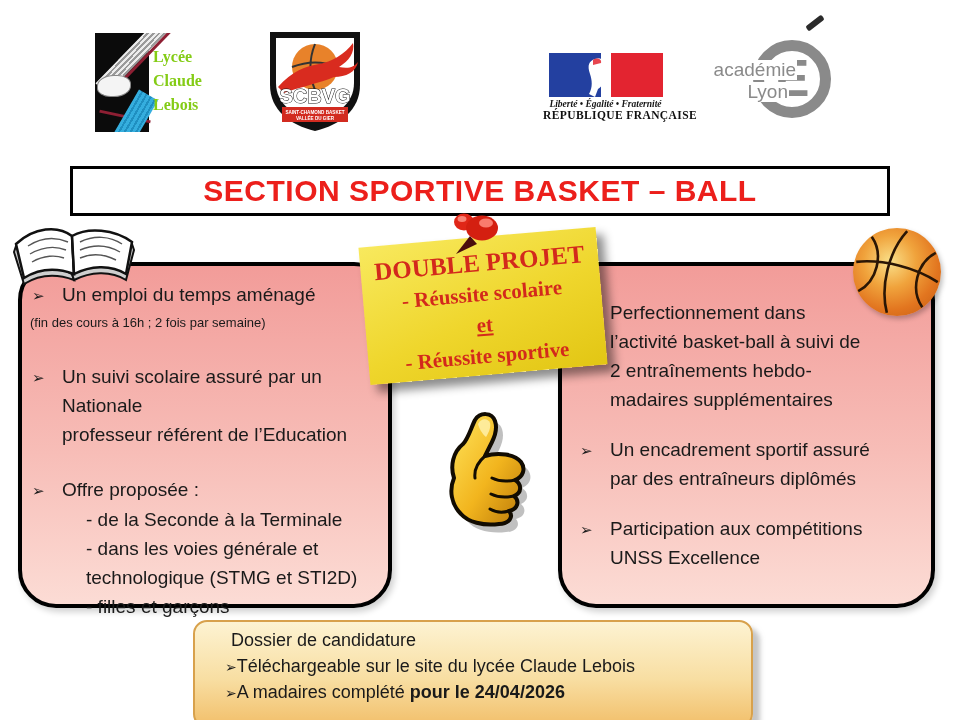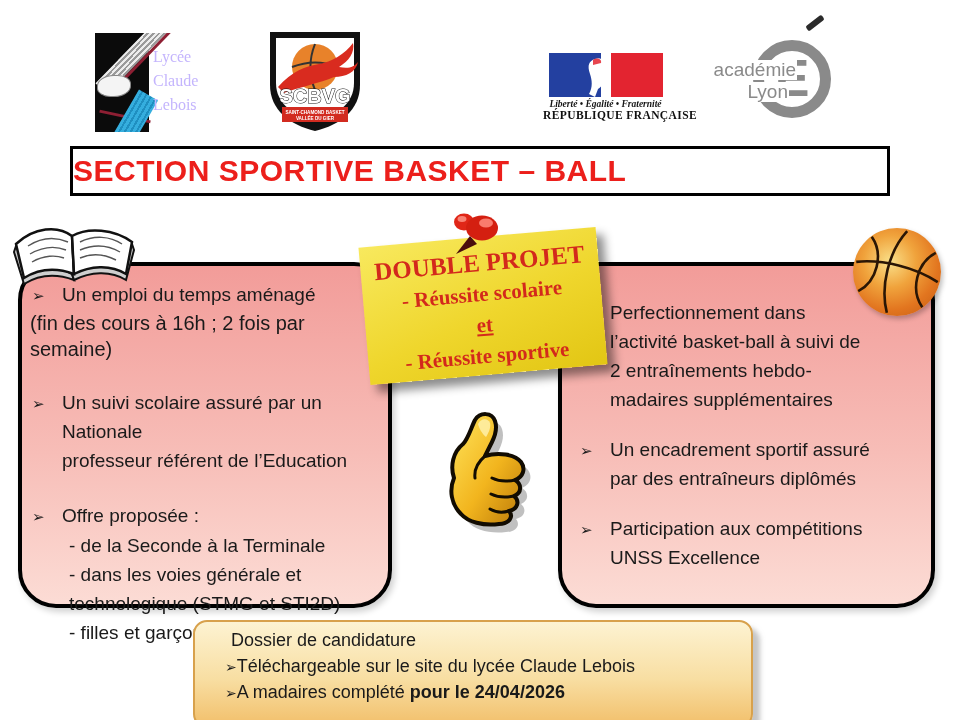--- a/index.html
+++ b/index.html
@@ -15,21 +15,21 @@
   .lycee .redline{position:absolute;width:3px;height:92px;background:#8e1f33;
       transform:rotate(44deg);transform-origin:50% 0;left:76px;top:-4px;}
   .lycee .redline2{position:absolute;width:52px;height:3px;background:#8e1f33;
       transform:rotate(12deg);left:4px;top:82px;}
   .lycee .bluestripe{position:absolute;width:22px;height:58px;
       background:repeating-linear-gradient(90deg,#35aede 0 3px,#1f8fc0 3px 5px);
       transform:rotate(30deg);left:28px;top:58px;}
   .lycee .crumple{position:absolute;left:2px;top:42px;width:32px;height:20px;background:#f4f4f4;
       border:1px solid #888;border-radius:50% 40% 50% 40%;}
   .lycee .ltext{position:absolute;left:58px;top:12px;font-family:"Liberation Serif","DejaVu Serif",serif;
-      font-size:16px;line-height:24px;color:#c4b5fd;z-index:5;}
+      font-size:16px;line-height:24px;color:#84cc16;z-index:5;font-weight:bold;}
 
   .scbvg{position:absolute;left:262px;top:27px;width:106px;height:106px;}
 
   .rf{position:absolute;left:543px;top:53px;width:125px;height:76px;text-align:center;}
   .rf .motto{font-family:"Liberation Serif","DejaVu Serif",serif;font-style:italic;font-size:9.5px;
       color:#141414;margin-top:2px;white-space:nowrap;font-weight:bold;}
   .rf .rname{font-family:"Liberation Serif","DejaVu Serif",serif;font-size:11.5px;font-weight:700;
       letter-spacing:.4px;color:#101010;white-space:nowrap;}
 
   .acad{position:absolute;left:693px;top:20px;width:140px;height:102px;}
@@ -38,37 +38,37 @@
   .acad .eletter{position:absolute;left:60px;top:20px;width:78px;height:78px;text-align:center;
       font-size:52px;font-weight:700;color:#8a8a8a;line-height:76px;}
   .acad .accent{position:absolute;left:112px;top:0px;width:20px;height:6px;background:#2b2b2b;
       transform:rotate(-38deg);border-radius:2px;}
   .acad .aword{position:absolute;color:#8a8a8a;font-size:19px;font-weight:500;background:#fff;
       padding:0 1px;line-height:20px;}
   .acad .w1{right:36px;top:40px;}
   .acad .w2{right:44px;top:62px;}
 
   
-  .title-banner{position:absolute;left:70px;top:146px;width:814px;height:44px;background:#fff;
-      border:3px solid #000;display:flex;align-items:center;justify-content:flex-start;}
+  .title-banner{position:absolute;left:70px;top:166px;width:814px;height:44px;background:#fff;
+      border:3px solid #000;display:flex;align-items:center;justify-content:center;}
   .title-banner .t{color:#ec1f1b;font-weight:700;font-size:30px;letter-spacing:.5px;white-space:nowrap;}
 
   
   .pink-box{position:absolute;top:262px;height:346px;border:4px solid #000;border-radius:38px;
       background:linear-gradient(180deg,#f29c99 0%,#f7bdb7 55%,#fcdcd5 100%);
       box-shadow:3px 4px 6px rgba(0,0,0,.18);box-sizing:border-box;font-size:19px;line-height:29px;}
   .pink-left{left:18px;width:374px;padding:14px 8px 0 10px;}
   .pink-right{left:558px;width:377px;padding:32px 10px 0 18px;}
   .brow{display:flex;align-items:flex-start;}
   .bul{flex:none;width:30px;font-size:15px;padding-top:1px;}
   .btxt{flex:1;}
-  .note{font-size:20px;line-height:26px;margin-left:-2px;}
+  .note{font-size:13px;line-height:26px;margin-left:-2px;}
   .gap{margin-top:26px;}
   .gap-sm{margin-top:21px;}
-  .subs{margin-left:37px;}
+  .subs{margin-left:54px;}
 
   
   .sticky{position:absolute;left:364px;top:237px;width:238px;height:128px;
       background:linear-gradient(160deg,#f8e95e 0%,#efd62c 55%,#e2c614 100%);
       transform:rotate(-5deg);box-shadow:7px 8px 10px rgba(0,0,0,.45);
       text-align:center;padding-top:10px;z-index:6;
       font-family:"Liberation Serif","DejaVu Serif",serif;font-weight:700;color:#d3291c;}
   .sticky .nt{font-size:25px;line-height:32px;}
   .sticky .nl{font-size:21px;line-height:31px;}
   .sticky .u{text-decoration:underline;}

